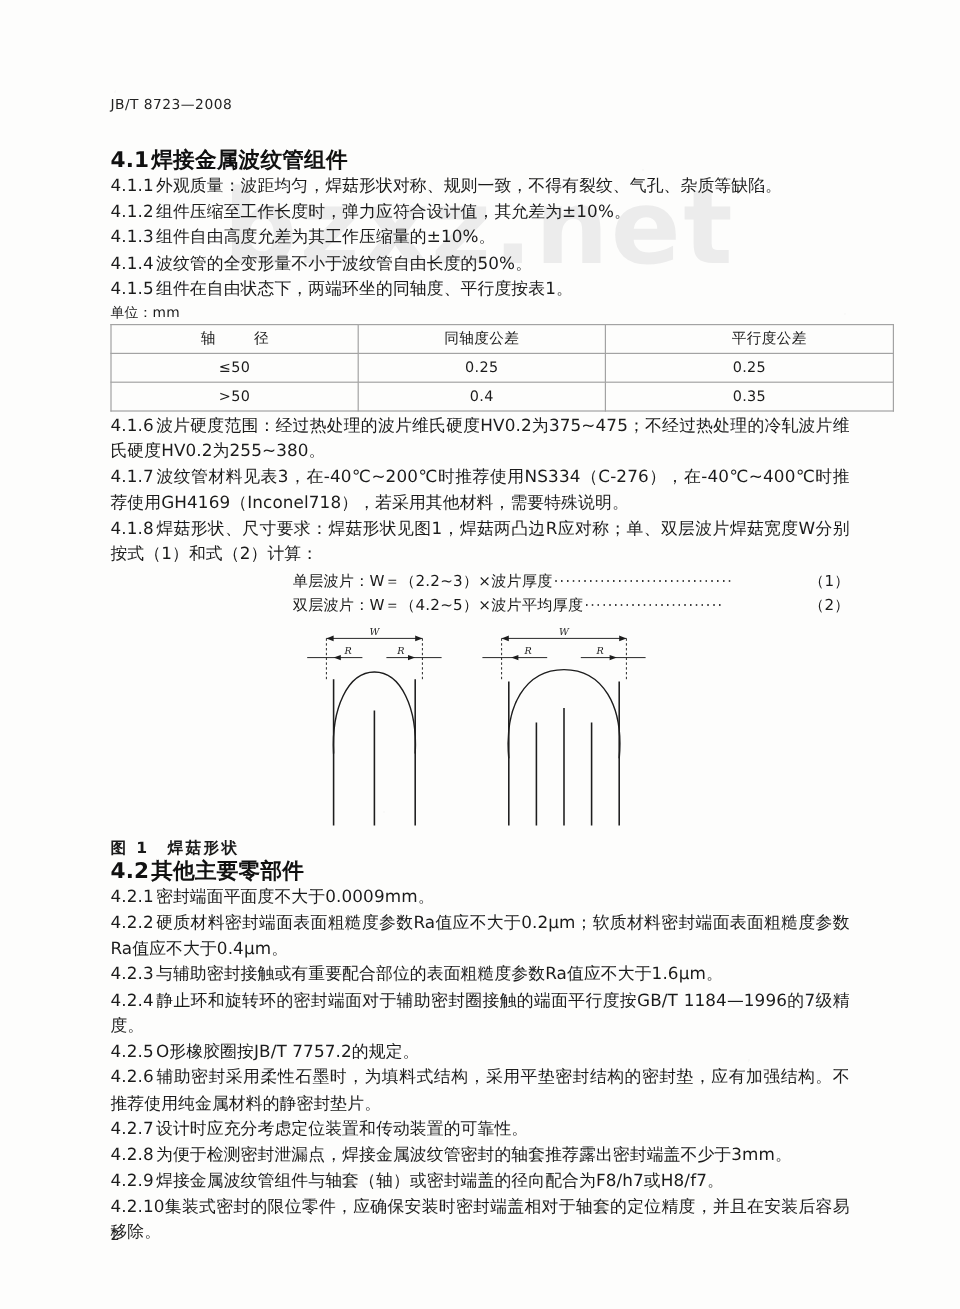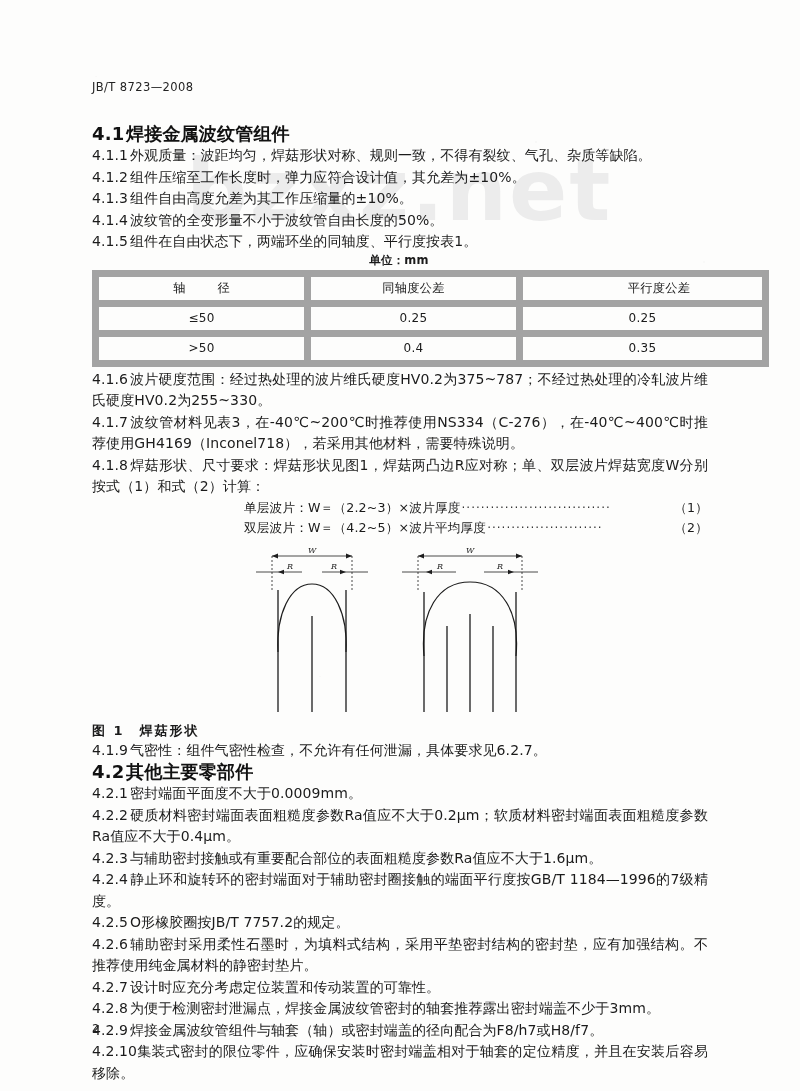--- a/index.html
+++ b/index.html
@@ -104,33 +104,32 @@
   
   .tbl-title {
     font-size: 13px;
     font-weight: 700;
     text-align: center;
     margin: 4px 0 2px 0;
     letter-spacing: .5px;
   }
   .tbl-unit {
     font-size: 11.5px;
-    text-align: center;
+    text-align: left;
     margin: 0 2px 2px 0;
     letter-spacing: .2px;
-    font-weight: bold;
   }
   table.t1 {
     width: 616px;
     border-collapse: collapse;
     table-layout: fixed;
     font-size: 12px;
   }
   table.t1 td, table.t1 th {
-    border: 7px solid #a3a3a3;
+    border: 1px solid #a3a3a3;
     text-align: center;
     height: 23px;
     font-weight: 400;
     letter-spacing: .3px;
     color: #1b1b1b;
     padding: 0;
   }
   table.t1 th { font-size: 12.2px; }
   table.t1 .c1 { width: 205px; }
   table.t1 .c2 { width: 205px; }
@@ -224,21 +223,21 @@
         <tr>
           <td>&gt;50</td>
           <td>0.4</td>
           <td>0.35</td>
         </tr>
       </tbody>
     </table>
 
     <div class="spacer-2"></div>
 
-    <p class="para"><span class="num">4.1.6</span><span>波片硬度范围：经过热处理的波片维氏硬度HV0.2为375~787；不经过热处理的冷轧波片维氏硬度HV0.2为255~330。</span></p>
+    <p class="para"><span class="num">4.1.6</span><span>波片硬度范围：经过热处理的波片维氏硬度HV0.2为375~475；不经过热处理的冷轧波片维氏硬度HV0.2为255~380。</span></p>
     <p class="para"><span class="num">4.1.7</span><span>波纹管材料见表3，在-40℃~200℃时推荐使用NS334（C-276），在-40℃~400℃时推荐使用GH4169（Inconel718），若采用其他材料，需要特殊说明。</span></p>
     <p class="para"><span class="num">4.1.8</span><span>焊菇形状、尺寸要求：焊菇形状见图1，焊菇两凸边R应对称；单、双层波片焊菇宽度W分别按式（1）和式（2）计算：</span></p>
 
     <div class="formula-row">
       <span class="f-text">单层波片：</span>
         <span class="f-text">W＝（2.2~3）×波片厚度</span>
       <span class="leader">·······························</span>
       <span class="f-no">（1）</span>
     </div>
     <div class="formula-row">
@@ -314,21 +313,20 @@
           </g>
         </g>
 
         <text x="220" y="9" font-family="DejaVu Serif, Liberation Serif, serif" font-size="8" font-style="italic" text-anchor="middle" fill="#1d1d1d">W</text>
         <text x="190" y="25" font-family="DejaVu Serif, Liberation Serif, serif" font-size="8" font-style="italic" text-anchor="middle" fill="#1d1d1d">R</text>
         <text x="250" y="25" font-family="DejaVu Serif, Liberation Serif, serif" font-size="8" font-style="italic" text-anchor="middle" fill="#1d1d1d">R</text>
       </svg>
       <div class="fig-caption">图 1　焊菇形状</div>
     </div>
 
-    <p class="para"><span class="num">4.1.9</span><span>气密性：组件气密性检查，不允许有任何泄漏，具体要求见6.2.7。</span></p>
 
     <div class="sec-h">
       <span class="num">4.2</span><span>其他主要零部件</span>
     </div>
 
     <p class="para"><span class="num">4.2.1</span><span>密封端面平面度不大于0.0009mm。</span></p>
     <p class="para"><span class="num">4.2.2</span><span>硬质材料密封端面表面粗糙度参数Ra值应不大于0.2μm；软质材料密封端面表面粗糙度参数Ra值应不大于0.4μm。</span></p>
     <p class="para"><span class="num">4.2.3</span><span>与辅助密封接触或有重要配合部位的表面粗糙度参数Ra值应不大于1.6μm。</span></p>
     <p class="para"><span class="num">4.2.4</span><span>静止环和旋转环的密封端面对于辅助密封圈接触的端面平行度按GB/T 1184—1996的7级精度。</span></p>
     <p class="para"><span class="num">4.2.5</span><span>O形橡胶圈按JB/T 7757.2的规定。</span></p>

